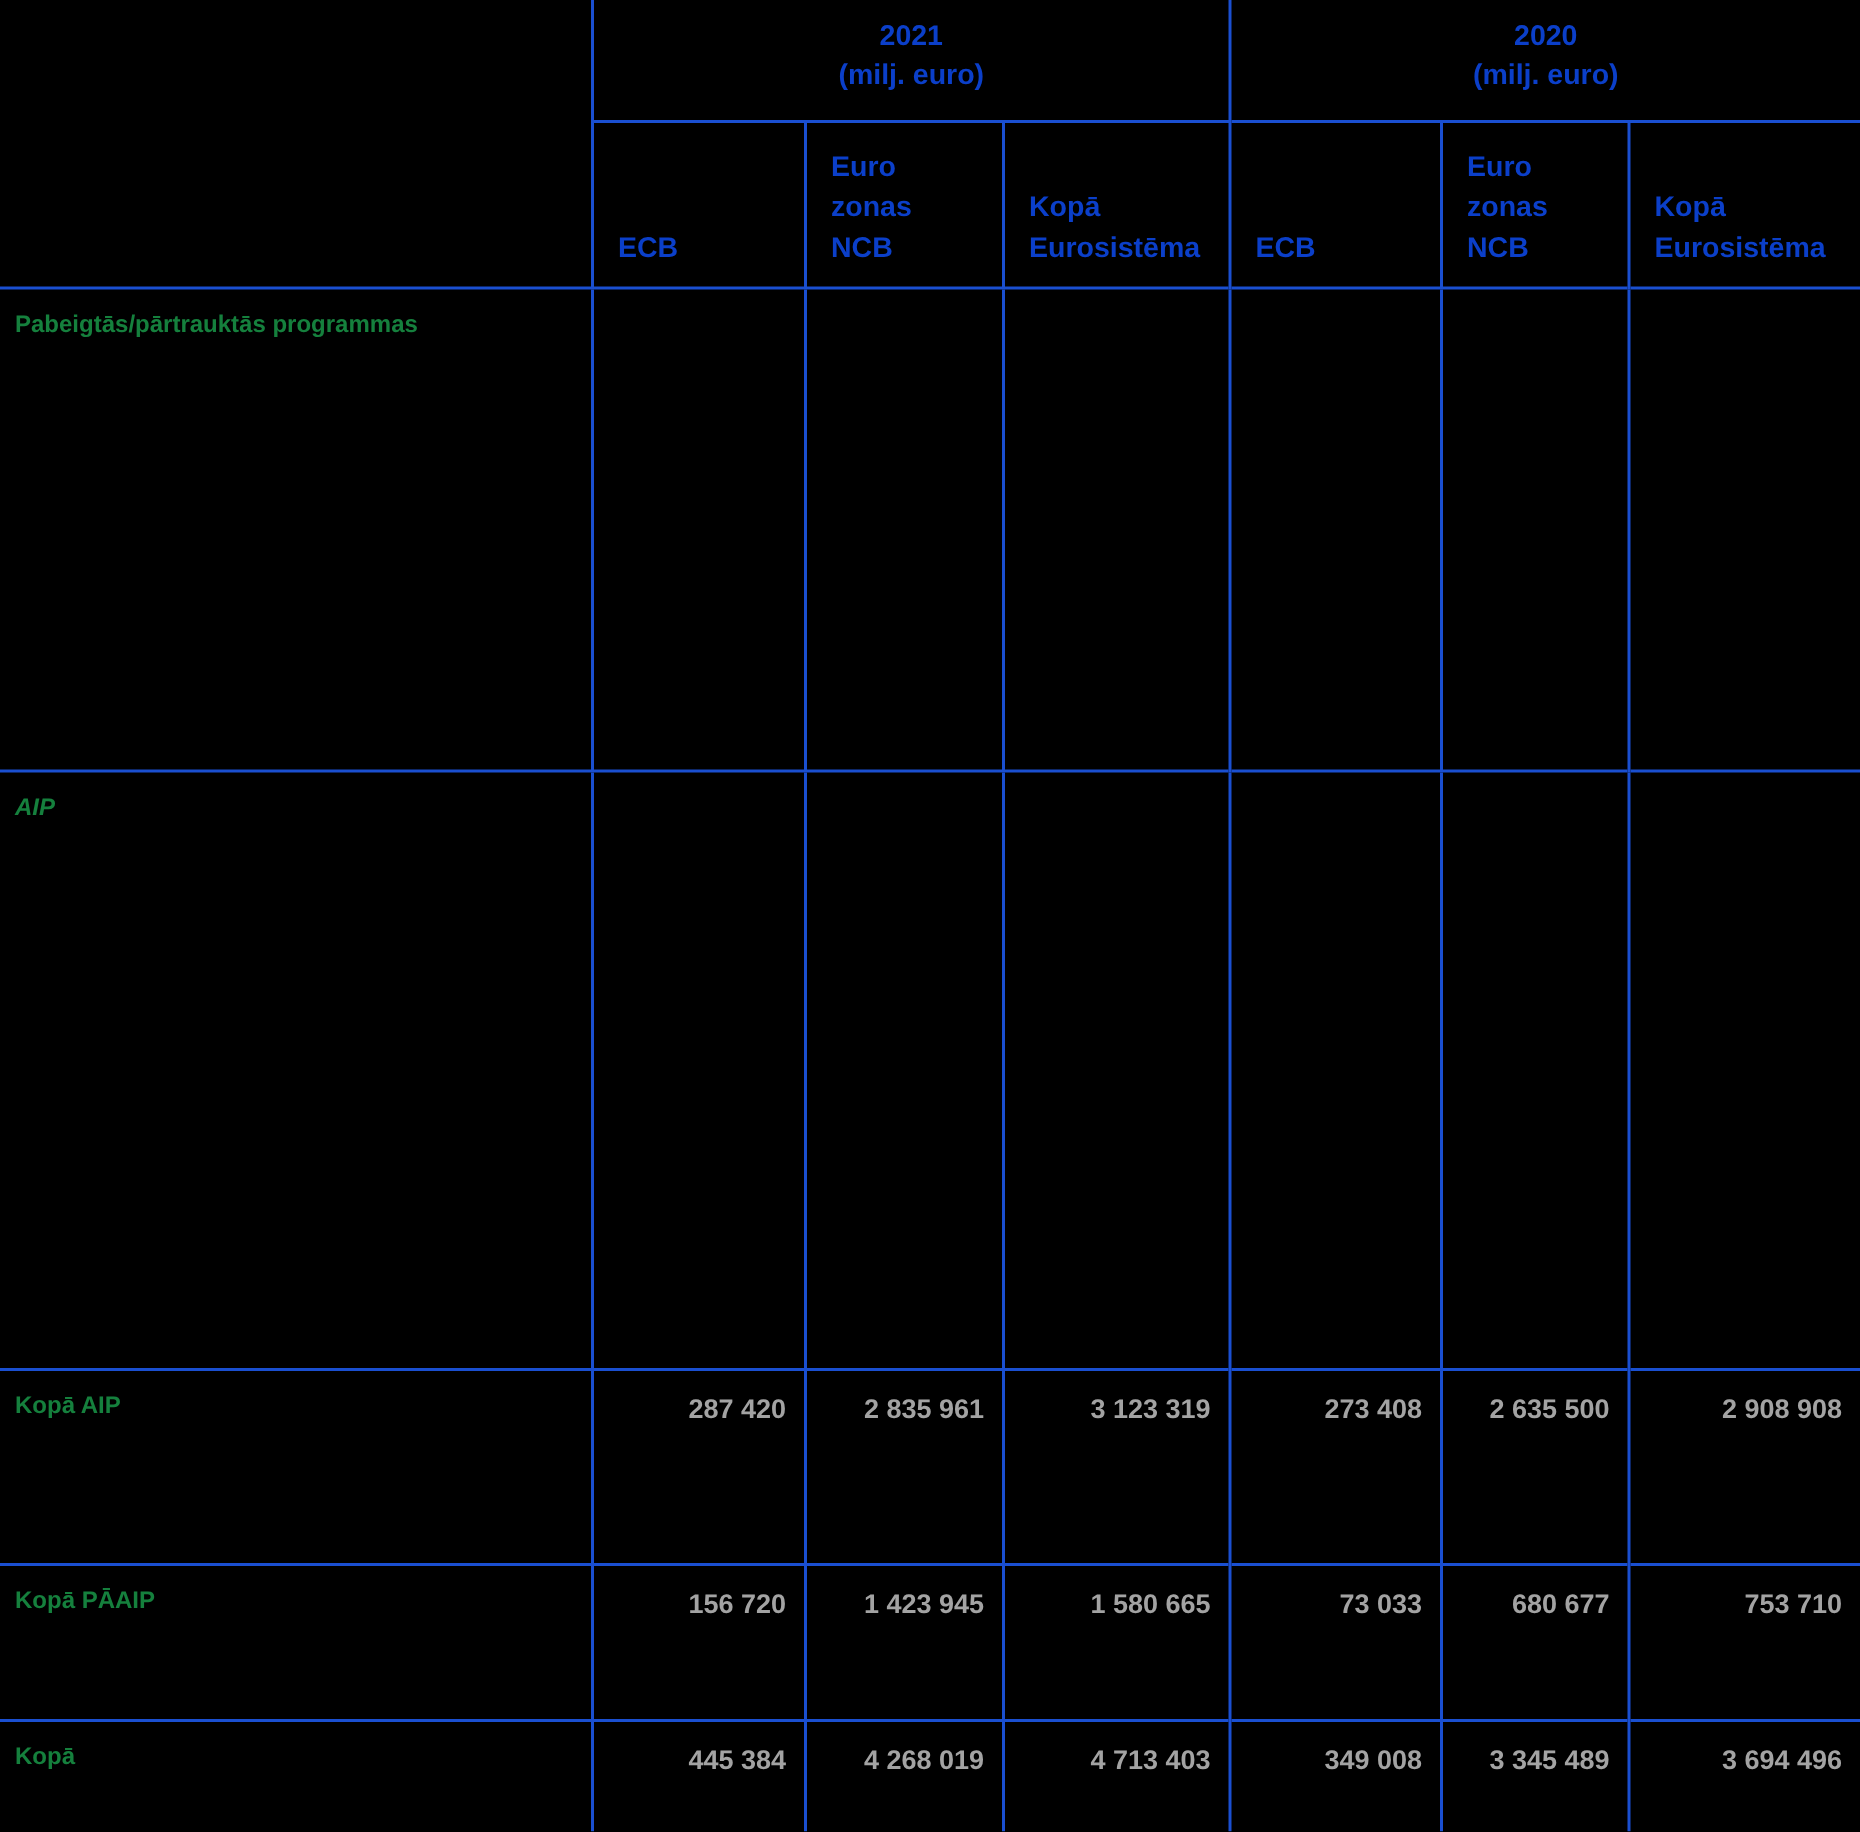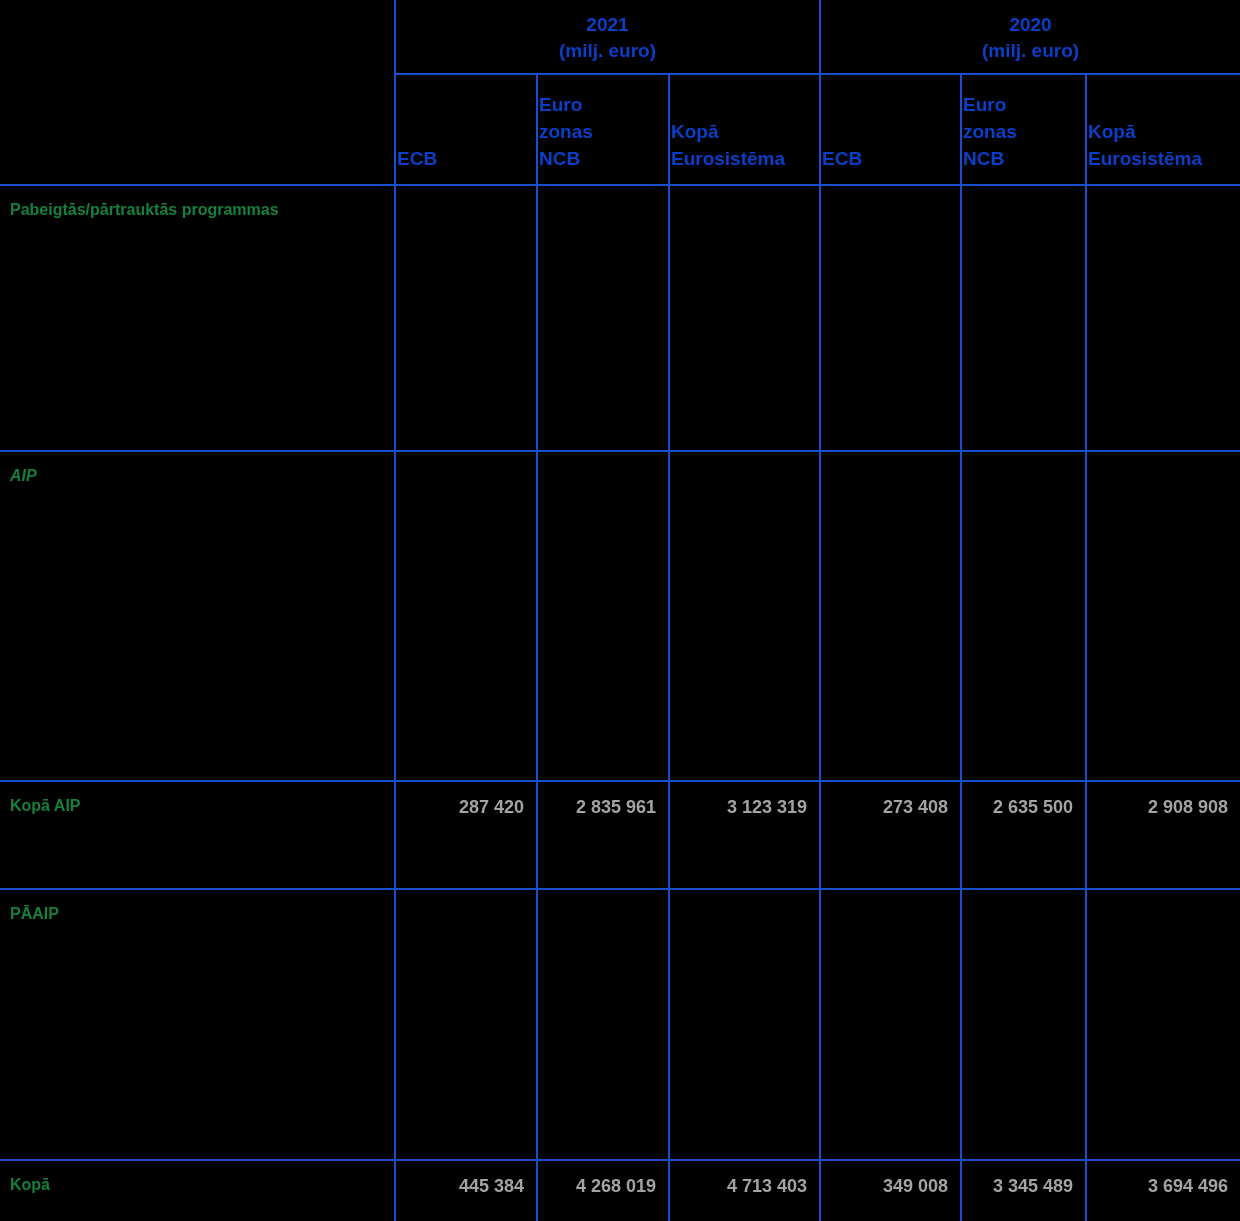--- a/index.html
+++ b/index.html
@@ -30,21 +30,21 @@
 
   table.fin-table col.c-label  { width: 395px; }
   table.fin-table col.c-ecb1   { width: 142px; }
   table.fin-table col.c-ncb1   { width: 132px; }
   table.fin-table col.c-euro1  { width: 151px; }
   table.fin-table col.c-ecb2   { width: 141px; }
   table.fin-table col.c-ncb2   { width: 125px; }
   table.fin-table col.c-euro2  { width: 154px; }
 
   th, td {
-    padding: 1px;
+    padding: 16px;
     margin: 1px;
     vertical-align: top;
     color: #0b3fc9;
     font-weight: bold;
     background: #000000;
   }
 
   
   .vline-l { border-left: 2px solid #1a4fd0; }
   
@@ -190,30 +190,30 @@
       <tr class="r-kopa-aip">
         <td class="row-label hline-t">Kopā AIP</td>
         <td class="num vline-l hline-t">287 420</td>
         <td class="num vline-l hline-t">2 835 961</td>
         <td class="num vline-l hline-t">3 123 319</td>
         <td class="num vline-l hline-t">273 408</td>
         <td class="num vline-l hline-t">2 635 500</td>
         <td class="num vline-l hline-t">2 908 908</td>
       </tr>
 
-      <tr class="r-paaip">
-        <td class="row-label hline-t">PĀAIP</td>
-        <td class="num vline-l hline-t empty-cell"></td>
-        <td class="num vline-l hline-t empty-cell"></td>
-        <td class="num vline-l hline-t empty-cell"></td>
-        <td class="num vline-l hline-t empty-cell"></td>
-        <td class="num vline-l hline-t empty-cell"></td>
-        <td class="num vline-l hline-t empty-cell"></td>
-      </tr>
-
+
+      <tr class="r-kopa-paaip">
+        <td class="row-label hline-t">Kopā PĀAIP</td>
+        <td class="num vline-l hline-t">156 720</td>
+        <td class="num vline-l hline-t">1 423 945</td>
+        <td class="num vline-l hline-t">1 580 665</td>
+        <td class="num vline-l hline-t">73 033</td>
+        <td class="num vline-l hline-t">680 677</td>
+        <td class="num vline-l hline-t">753 710</td>
+      </tr>
 
       <tr class="r-kopa">
         <td class="row-label hline-t">Kopā</td>
         <td class="num vline-l hline-t">445 384</td>
         <td class="num vline-l hline-t">4 268 019</td>
         <td class="num vline-l hline-t">4 713 403</td>
         <td class="num vline-l hline-t">349 008</td>
         <td class="num vline-l hline-t">3 345 489</td>
         <td class="num vline-l hline-t">3 694 496</td>
       </tr>

